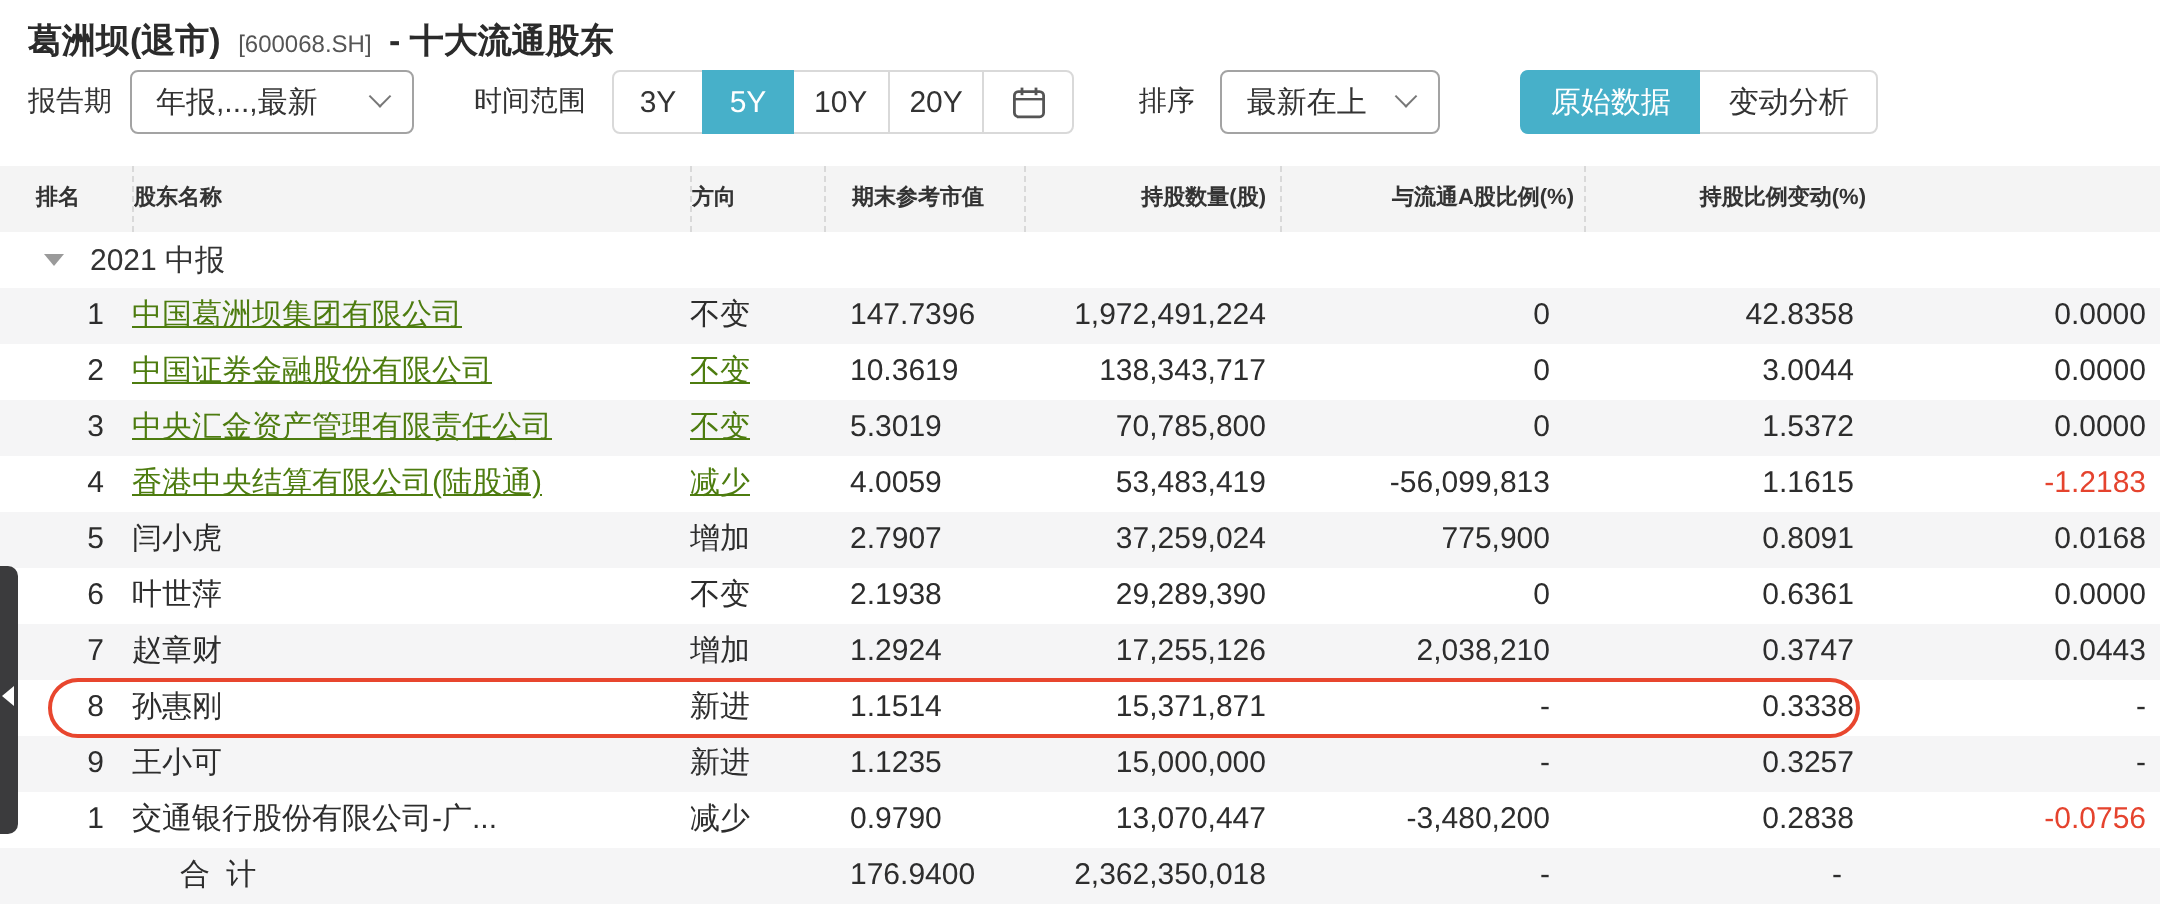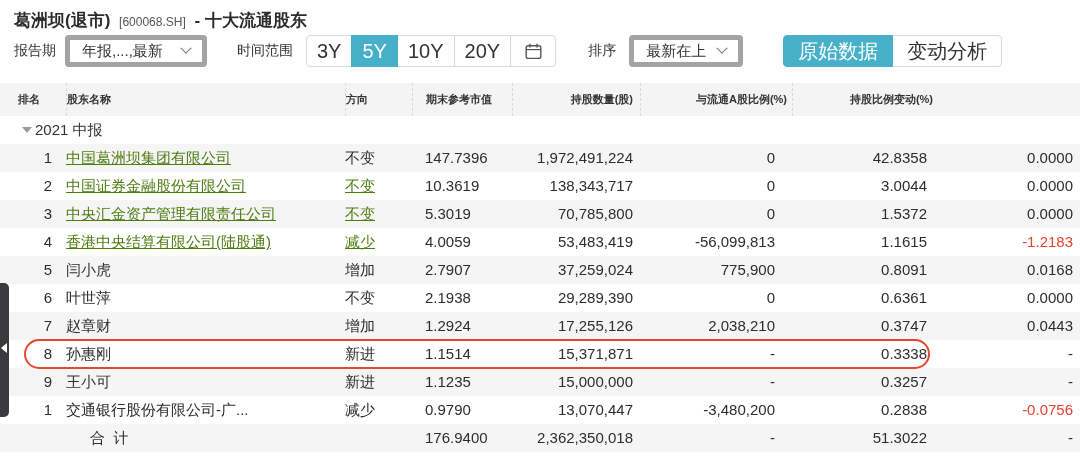--- a/index.html
+++ b/index.html
@@ -9,44 +9,44 @@
 
   
   .title { padding:9px 0 0 14px; font-size:17px; color:#2b2b2b; height:32px; }
   .title .t-bold { font-weight:bold; color:#2b2b2b; }
   .title .t-code { font-weight:normal; color:#555; font-size:12px; margin:0 4px; }
 
   
   .toolbar { display:flex; align-items:center; margin:3px 0 0 14px; height:32px; }
   .tb-label { font-size:14px; color:#333; white-space:nowrap; }
   .select { display:flex; align-items:center; justify-content:space-between; height:32px;
-            border:5px solid #a3a3a3; border-radius:4px; padding:0 12px; font-size:15px;
+            border:1px solid #a3a3a3; border-radius:4px; padding:0 12px; font-size:15px;
             color:#333; background:#fff; cursor:pointer; white-space:nowrap; }
   .chev { display:inline-block; width:8px; height:8px; border-right:1.6px solid #777;
           border-bottom:1.6px solid #777; transform:rotate(45deg) translate(-2px,-2px);
           margin-left:12px; }
   .btn-group { display:flex; }
   .btn { min-width:46px; height:32px; display:flex; align-items:center; justify-content:center;
-         border:1px solid #d9d9d9; background:#fff; color:#333; font-size:20px; cursor:pointer;
+         border:1px solid #d9d9d9; background:#fff; color:#333; font-size:15px; cursor:pointer;
          margin-left:-1px; padding:0 10px; position:relative; }
   .btn:first-child { border-radius:4px 0 0 4px; margin-left:0; }
   .btn:last-child { border-radius:0 4px 4px 0; }
   .btn.active { background:var(--teal); border-color:var(--teal); color:#fff; z-index:1; }
   .toggle .btn { padding:0 14px; }
 
   
   .table { margin-top:16px; position:relative; }
   .thead { display:flex; height:33px; line-height:33px; background:#f4f4f4;
            font-size:11px; font-weight:600; color:#333; }
   .hcell { border-left:1px dashed #d9d9d9; overflow:hidden; white-space:nowrap; }
   .hcell:first-child { border-left:none; }
   .group-row { display:flex; align-items:center; height:28px; font-size:15px; color:#333; background:#fff; }
   .tri-down { width:0; height:0; border:5px solid transparent; border-top:6px solid #9a9a9a;
               margin-left:22px; margin-top:5px; }
-  .group-label { margin-left:3px; }
+  .group-label { margin-left:13px; }
   .row { display:flex; height:28px; line-height:28px; font-size:15px; color:#2d2d2d;
          position:relative; background:#fff; }
   .row.stripe { background:#f5f5f6; }
   .cell { white-space:nowrap; overflow:hidden; }
   .c-rank  { width:66px;  text-align:right; padding-right:14px; }
   .c-name  { width:279px; text-align:left; }
   .c-dir   { width:67px;  text-align:left; }
   .c-ref   { width:100px; text-align:left; padding-left:13px; }
   .c-shares{ width:128px; text-align:right; padding-right:7px; }
   .c-chg   { width:140px; text-align:right; padding-right:5px; }
@@ -231,21 +231,20 @@
           <div class="cell c-ratio"><span>0.2838</span></div>
           <div class="cell c-rchg"><span class="neg">-0.0756</span></div>
         </div>
         <div class="row stripe">
           <div class="cell c-rank"></div>
           <div class="cell c-name total-label"><span>合  计</span></div>
           <div class="cell c-dir"></div>
           <div class="cell c-ref"><span>176.9400</span></div>
           <div class="cell c-shares"><span>2,362,350,018</span></div>
           <div class="cell c-chg"><span>-</span></div>
-          <div class="cell c-ratio"><span>51.3022</span></div>
           <div class="cell c-rchg"><span>-</span></div>
         </div>
       </div>
   </div>
 
   <div class="side-handle">
     <span class="arrow"></span>
   </div>
 </div>
 

